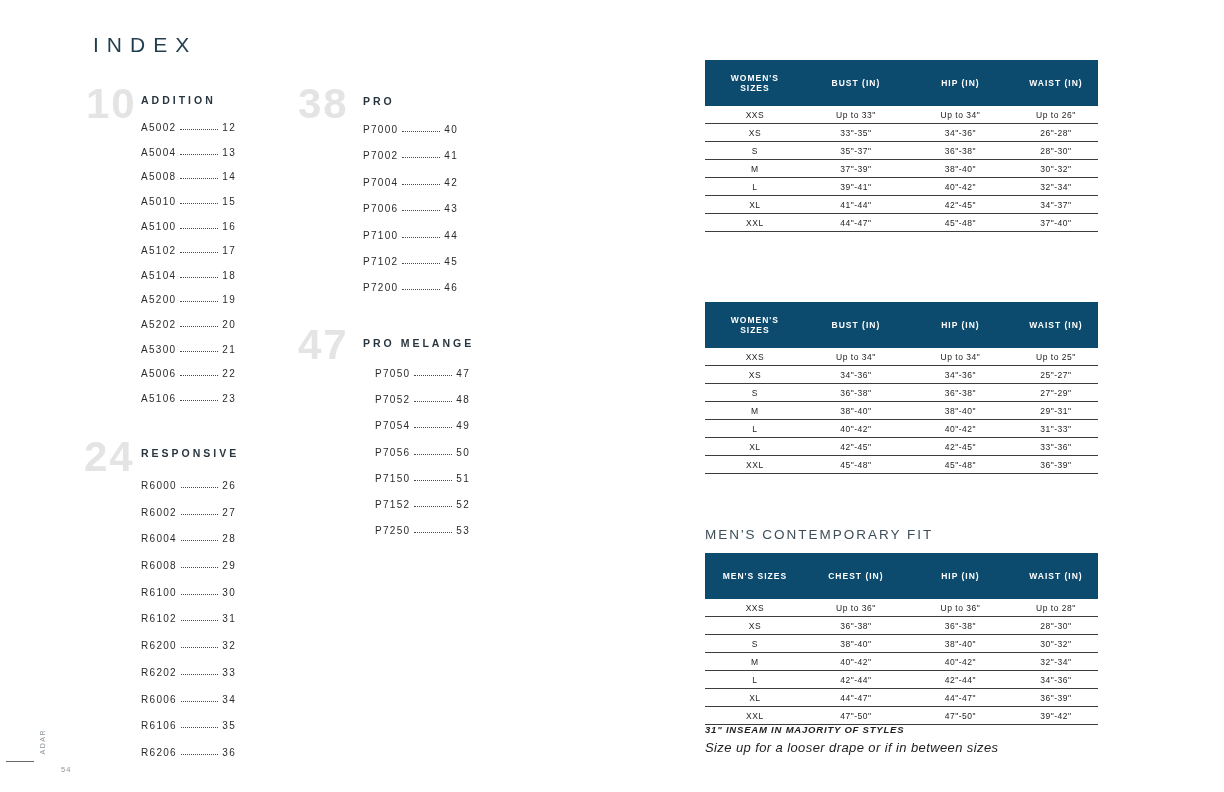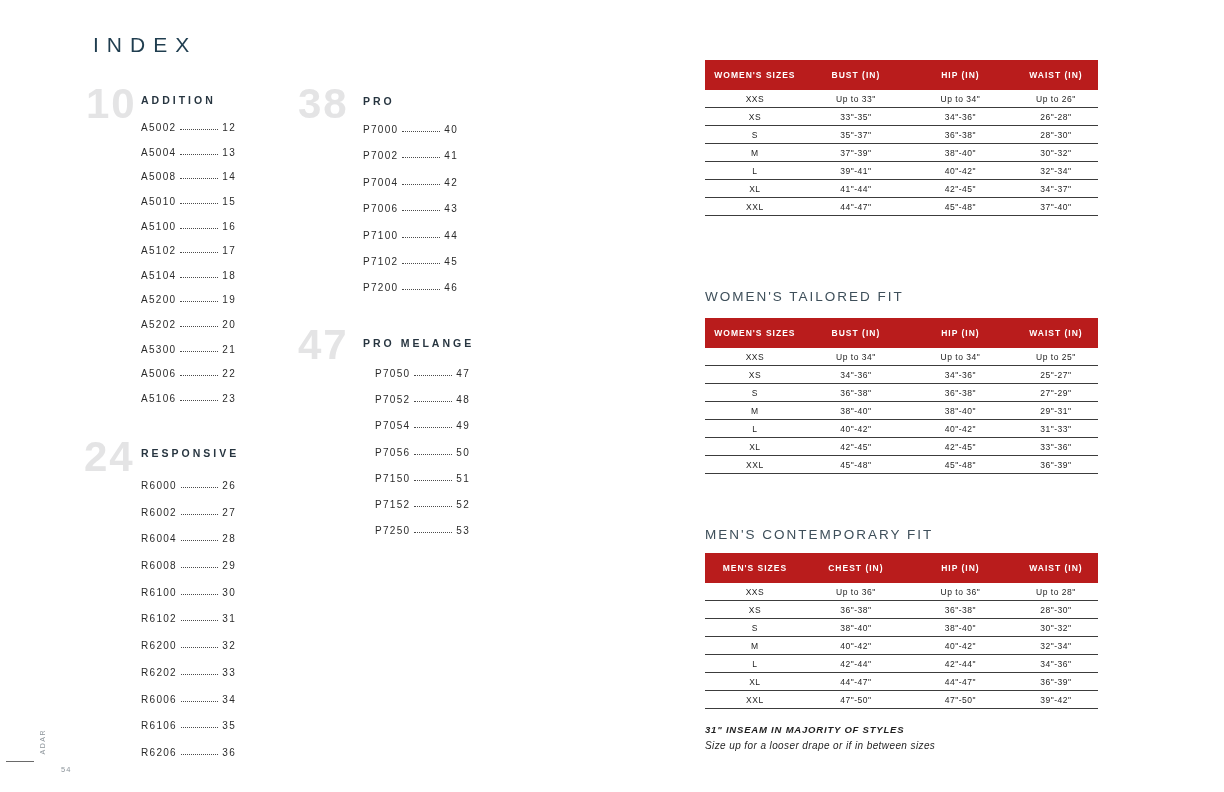--- a/index.html
+++ b/index.html
@@ -36,33 +36,33 @@
   
   .size-block{left:705px;width:393px;}
   .tbl-title{
     font-size:13.5px;font-weight:400;letter-spacing:2px;color:#3e4f5a;line-height:16px;
   }
   table.size-table{
     width:100%;border-collapse:collapse;table-layout:fixed;
   }
   .mt18{margin-top:18px;} .mt13{margin-top:13px;} .mt10{margin-top:10px;}
   table.size-table thead th{
-    background:#b91c1c;color:#ffffff;font-size:8.5px;font-weight:700;
-    letter-spacing:1px;height:22px;text-align:center;padding:4px;
+    background:#0c4a6e;color:#ffffff;font-size:8.5px;font-weight:700;
+    letter-spacing:1px;height:22px;text-align:center;padding:12px;
   }
   table.size-table tbody td{
     font-size:8.5px;color:#1d1d1d;text-align:center;height:17px;padding:0;
     border-bottom:1px solid #3c3c3c;letter-spacing:0.5px;
   }
   .fn-bold{
     left:705px;top:724px;font-style:italic;font-weight:700;font-size:9.5px;
     letter-spacing:0.8px;color:#1d1d1d;
   }
   .fn-reg{
-    left:705px;top:740px;font-style:italic;font-weight:400;font-size:10px;
+    left:705px;top:740px;font-style:italic;font-weight:400;font-size:13px;
     letter-spacing:0.4px;color:#1d1d1d;
   }
 
   
   .brand-vert{
     left:39px;top:729px;writing-mode:vertical-rl;transform:rotate(180deg);
     font-size:7px;letter-spacing:1.5px;color:#8d959b;
   }
   .pm-line{left:6px;top:761px;width:28px;border-top:1px solid #6a6a6a;height:0;}
   .pm-num{left:13px;top:765px;font-size:7.5px;letter-spacing:1px;color:#8d959b;padding-left:48px;}
@@ -334,21 +334,20 @@
           <td>XXL</td>
           <td>44"-47"</td>
           <td>45"-48"</td>
           <td>37"-40"</td>
         </tr>
       </tbody>
   </table>
 </div>
 
 <div class="abs size-block" style="top:289px;">
-  <div class="tbl-title">WOMEN'S TAILORED FIT</div>
   <table class="size-table mt13">
     <colgroup>
         <col style="width:25.4%">
         <col style="width:26%">
         <col style="width:27.2%">
         <col style="width:21.4%">
       </colgroup>
     <thead>
         <tr>
           <th>WOMEN'S SIZES</th>

